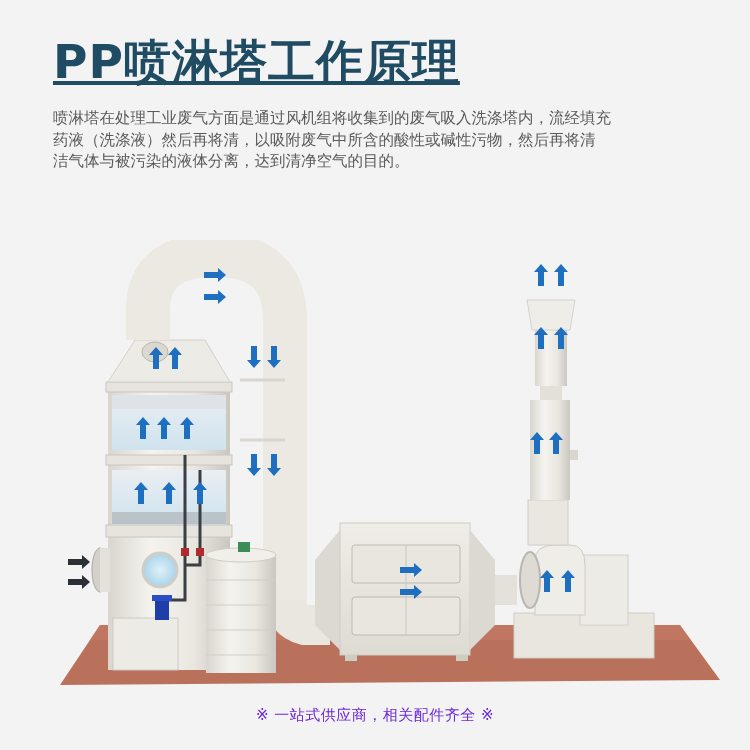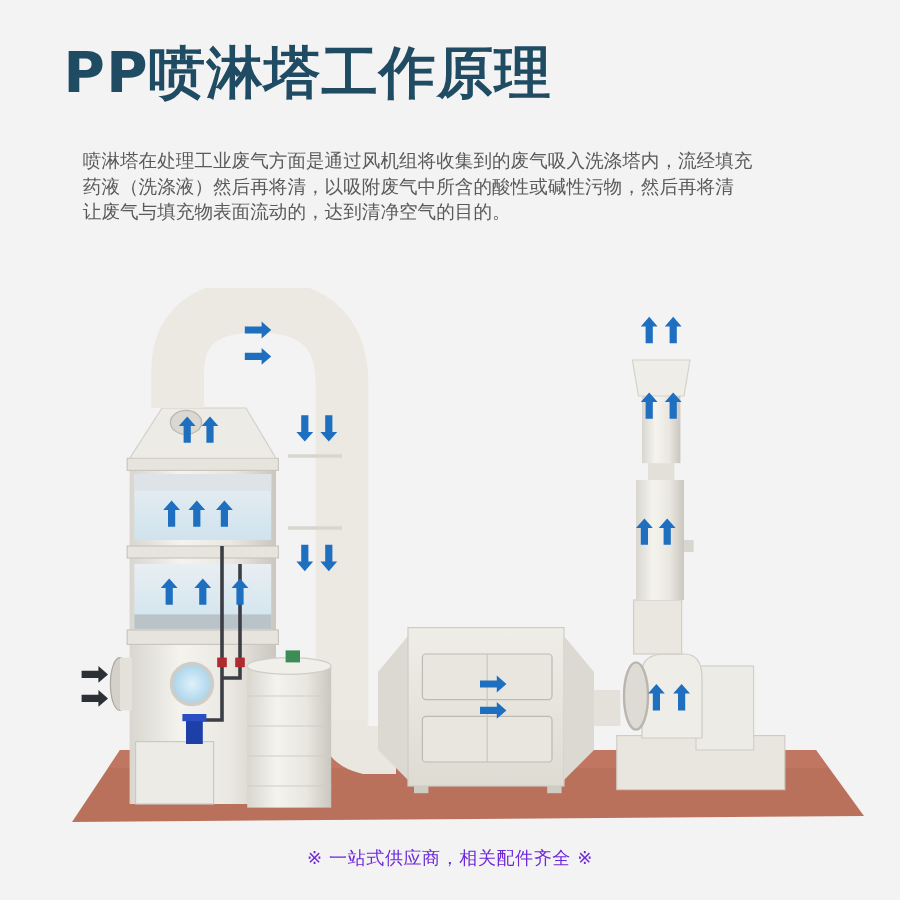--- a/index.html
+++ b/index.html
@@ -5,42 +5,42 @@
   html, body { margin: 0; padding: 0; }
   body {
     width: 750px; height: 750px; overflow: hidden;
     background: #f3f3f3;
     font-family: "DejaVu Sans", "Liberation Sans", sans-serif;
     position: relative;
   }
   .title {
     position: absolute; left: 53px; top: 34px;
     font-size: 47px; font-weight: bold; color: #1f4b63;
-    letter-spacing: 1px; line-height: 56px; margin: 0;
+    letter-spacing: 1px; line-height: 56px; margin: 0; text-decoration: underline;
   }
   .desc {
     position: absolute; left: 53px; top: 108px; width: 640px;
-    font-size: 15.5px; line-height: 21.5px; color: #5a5a5a; margin: 16px;
+    font-size: 15.5px; line-height: 21.5px; color: #5a5a5a; margin: 0;
   }
   .desc span { display: block; white-space: nowrap; }
   .illustration { position: absolute; left: 0; top: 240px; width: 750px; height: 450px; }
   .footer {
     position: absolute; left: 0; width: 750px; top: 706px; text-align: center;
     font-size: 15px; color: #6d28d9; letter-spacing: 0.5px;
   }
 </style>
 </head>
 <body>
 
 <h1 class="title">PP喷淋塔工作原理</h1>
 
 <div class="desc">
   <span>喷淋塔在处理工业废气方面是通过风机组将收集到的废气吸入洗涤塔内，流经填充</span>
   <span>药液（洗涤液）然后再将清，以吸附废气中所含的酸性或碱性污物，然后再将清</span>
-  <span>让废气与填充物表面流动的，达到清净空气的目的。</span>
+  <span>洁气体与被污染的液体分离，达到清净空气的目的。</span>
 </div>
 
 <svg class="illustration" viewBox="0 240 750 450" xmlns="http://www.w3.org/2000/svg">
   <defs>
     <linearGradient id="cyl" x1="0" x2="1" y1="0" y2="0">
       <stop offset="0" stop-color="#d8d6cf"></stop>
       <stop offset="0.35" stop-color="#f4f3ee"></stop>
       <stop offset="0.7" stop-color="#e9e7e0"></stop>
       <stop offset="1" stop-color="#c9c7c0"></stop>
     </linearGradient>

